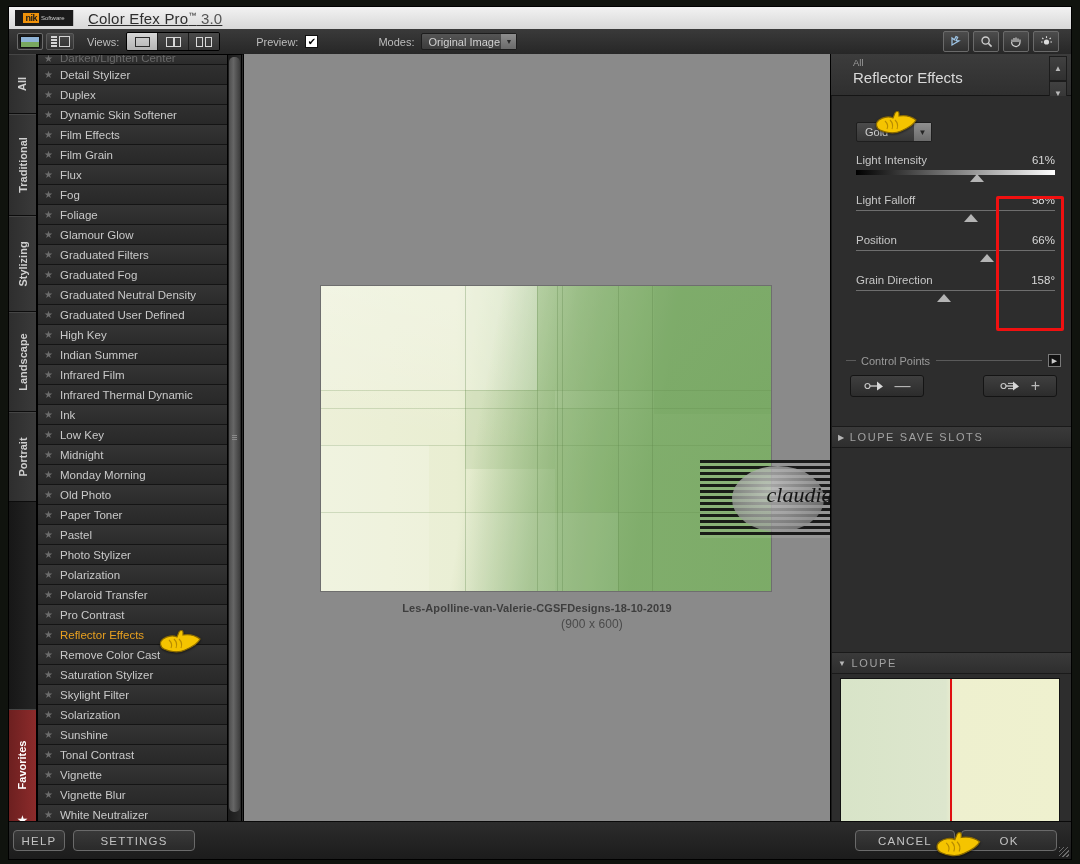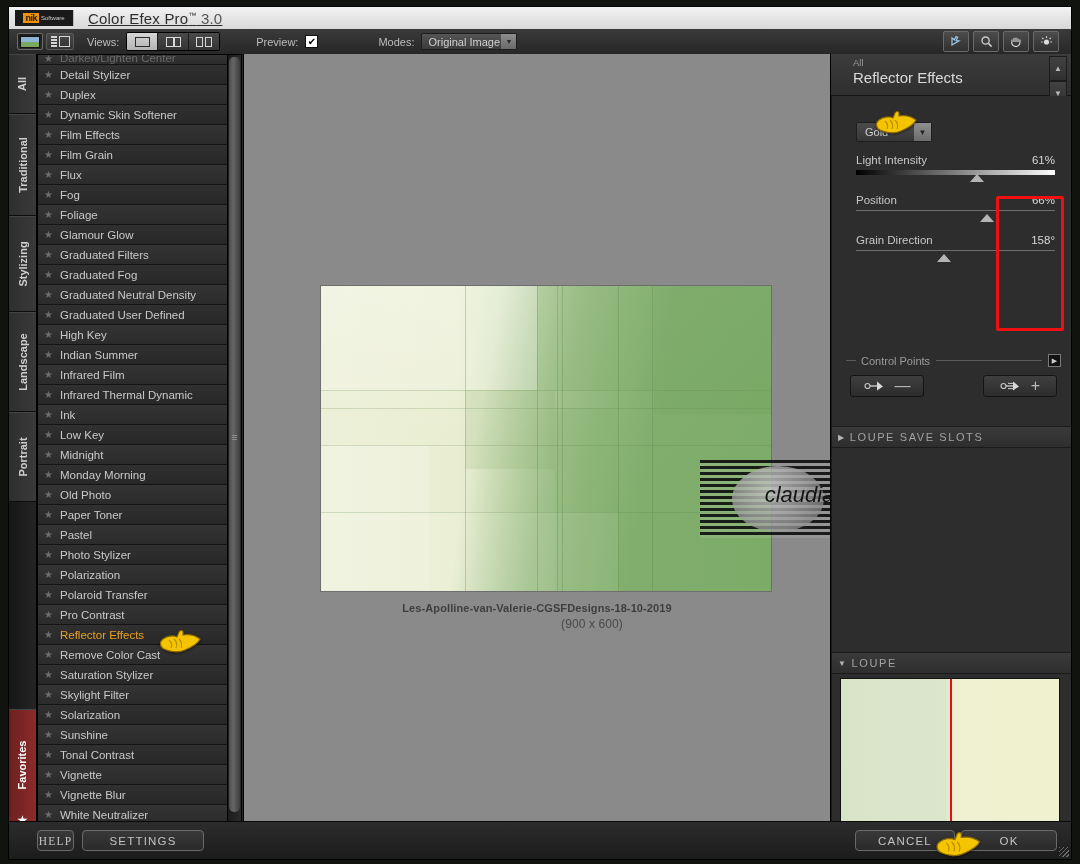--- a/index.html
+++ b/index.html
@@ -109,21 +109,21 @@
      margin-top:3px;margin-left:110px;}
 
   
   #wm{position:absolute;left:456px;top:406px;width:158px;height:78px;
      background:repeating-linear-gradient(#111 0 3px,rgba(255,255,255,.10) 3px 6px);
      opacity:.92;}
   #wm .globe{position:absolute;left:32px;top:6px;width:92px;height:66px;border-radius:50%;
      background:radial-gradient(circle at 40% 35%,rgba(200,200,200,.85),rgba(120,120,120,.7));
      mix-blend-mode:normal;}
   #wm .nm{position:absolute;left:0;right:0;top:22px;text-align:center;
-     font-family:Liberation Sans, sans-serif;font-size:22px;font-style:italic;color:#0a0a0a;padding-left:41px;}
+     font-family:Liberation Serif, serif;font-size:22px;font-style:italic;color:#0a0a0a;padding-left:41px;}
 
   
   #rpanel{position:absolute;right:0;top:47px;width:240px;bottom:37px;background:#2b2b2b;}
   #rhead{position:relative;height:42px;background:linear-gradient(#3c3c3c,#2f2f2f);
      border-bottom:1px solid #151515;padding:3px 0 0 22px;box-sizing:border-box;}
   #rhead .all{font-size:9.5px;color:#9a9a9a;}
   #rhead .nm{font-size:15px;color:#dadada;margin-top:1px;}
   #rhead-scroll{position:absolute;right:4px;top:2px;width:18px;height:52px;}
   .sarrow{width:18px;height:25px;background:linear-gradient(#414141,#303030);
      border:1px solid #1c1c1c;box-sizing:border-box;display:flex;align-items:center;
@@ -182,21 +182,21 @@
      display:flex;align-items:center;justify-content:center;}
 
   
   #bottom{position:absolute;left:0;right:0;bottom:0;height:37px;
      background:linear-gradient(#2c2c2c,#1c1c1c);border-top:1px solid #0a0a0a;
      display:flex;align-items:center;}
   .bbtn{height:21px;border:1px solid #6a6a6a;border-radius:4px;
      background:linear-gradient(#393939,#2a2a2a);display:flex;align-items:center;
      justify-content:center;color:#c3c3c3;font-size:11.5px;letter-spacing:1.2px;
      box-sizing:border-box;}
-  #help-btn{width:37px;margin-left:28px;font-family:Liberation Serif, serif;}
+  #help-btn{width:52px;margin-left:4px;}
   #settings-btn{width:122px;margin-left:8px;}
   #cancel-btn{width:100px;margin-left:auto;}
   #ok-btn{width:96px;margin-left:6px;margin-right:14px;}
 
   
   .hand{position:absolute;pointer-events:none;}
   .hand svg{display:block;filter:drop-shadow(0 1px 1px rgba(0,0,0,.55));}
   #hand-list{left:148px;top:622px;}
   #hand-preset{left:864px;top:103px;}
   #hand-ok{left:924px;top:824px;}
@@ -526,20 +526,29 @@
               <div class="row">
                 <span>Light Intensity</span>
                 <span class="val">61%</span>
               </div>
               <div class="track grad">
                 <span class="knob" style="left:calc(61% - 7px)"></span>
               </div>
             </div>
             <div class="sld">
               <div class="row">
+                <span>Light Falloff</span>
+                <span class="val">58%</span>
+              </div>
+              <div class="track thin">
+                <span class="knob" style="left:calc(58% - 7px)"></span>
+              </div>
+            </div>
+            <div class="sld">
+              <div class="row">
                 <span>Position</span>
                 <span class="val">66%</span>
               </div>
               <div class="track thin">
                 <span class="knob" style="left:calc(66% - 7px)"></span>
               </div>
             </div>
             <div class="sld">
               <div class="row">
                 <span>Grain Direction</span>

